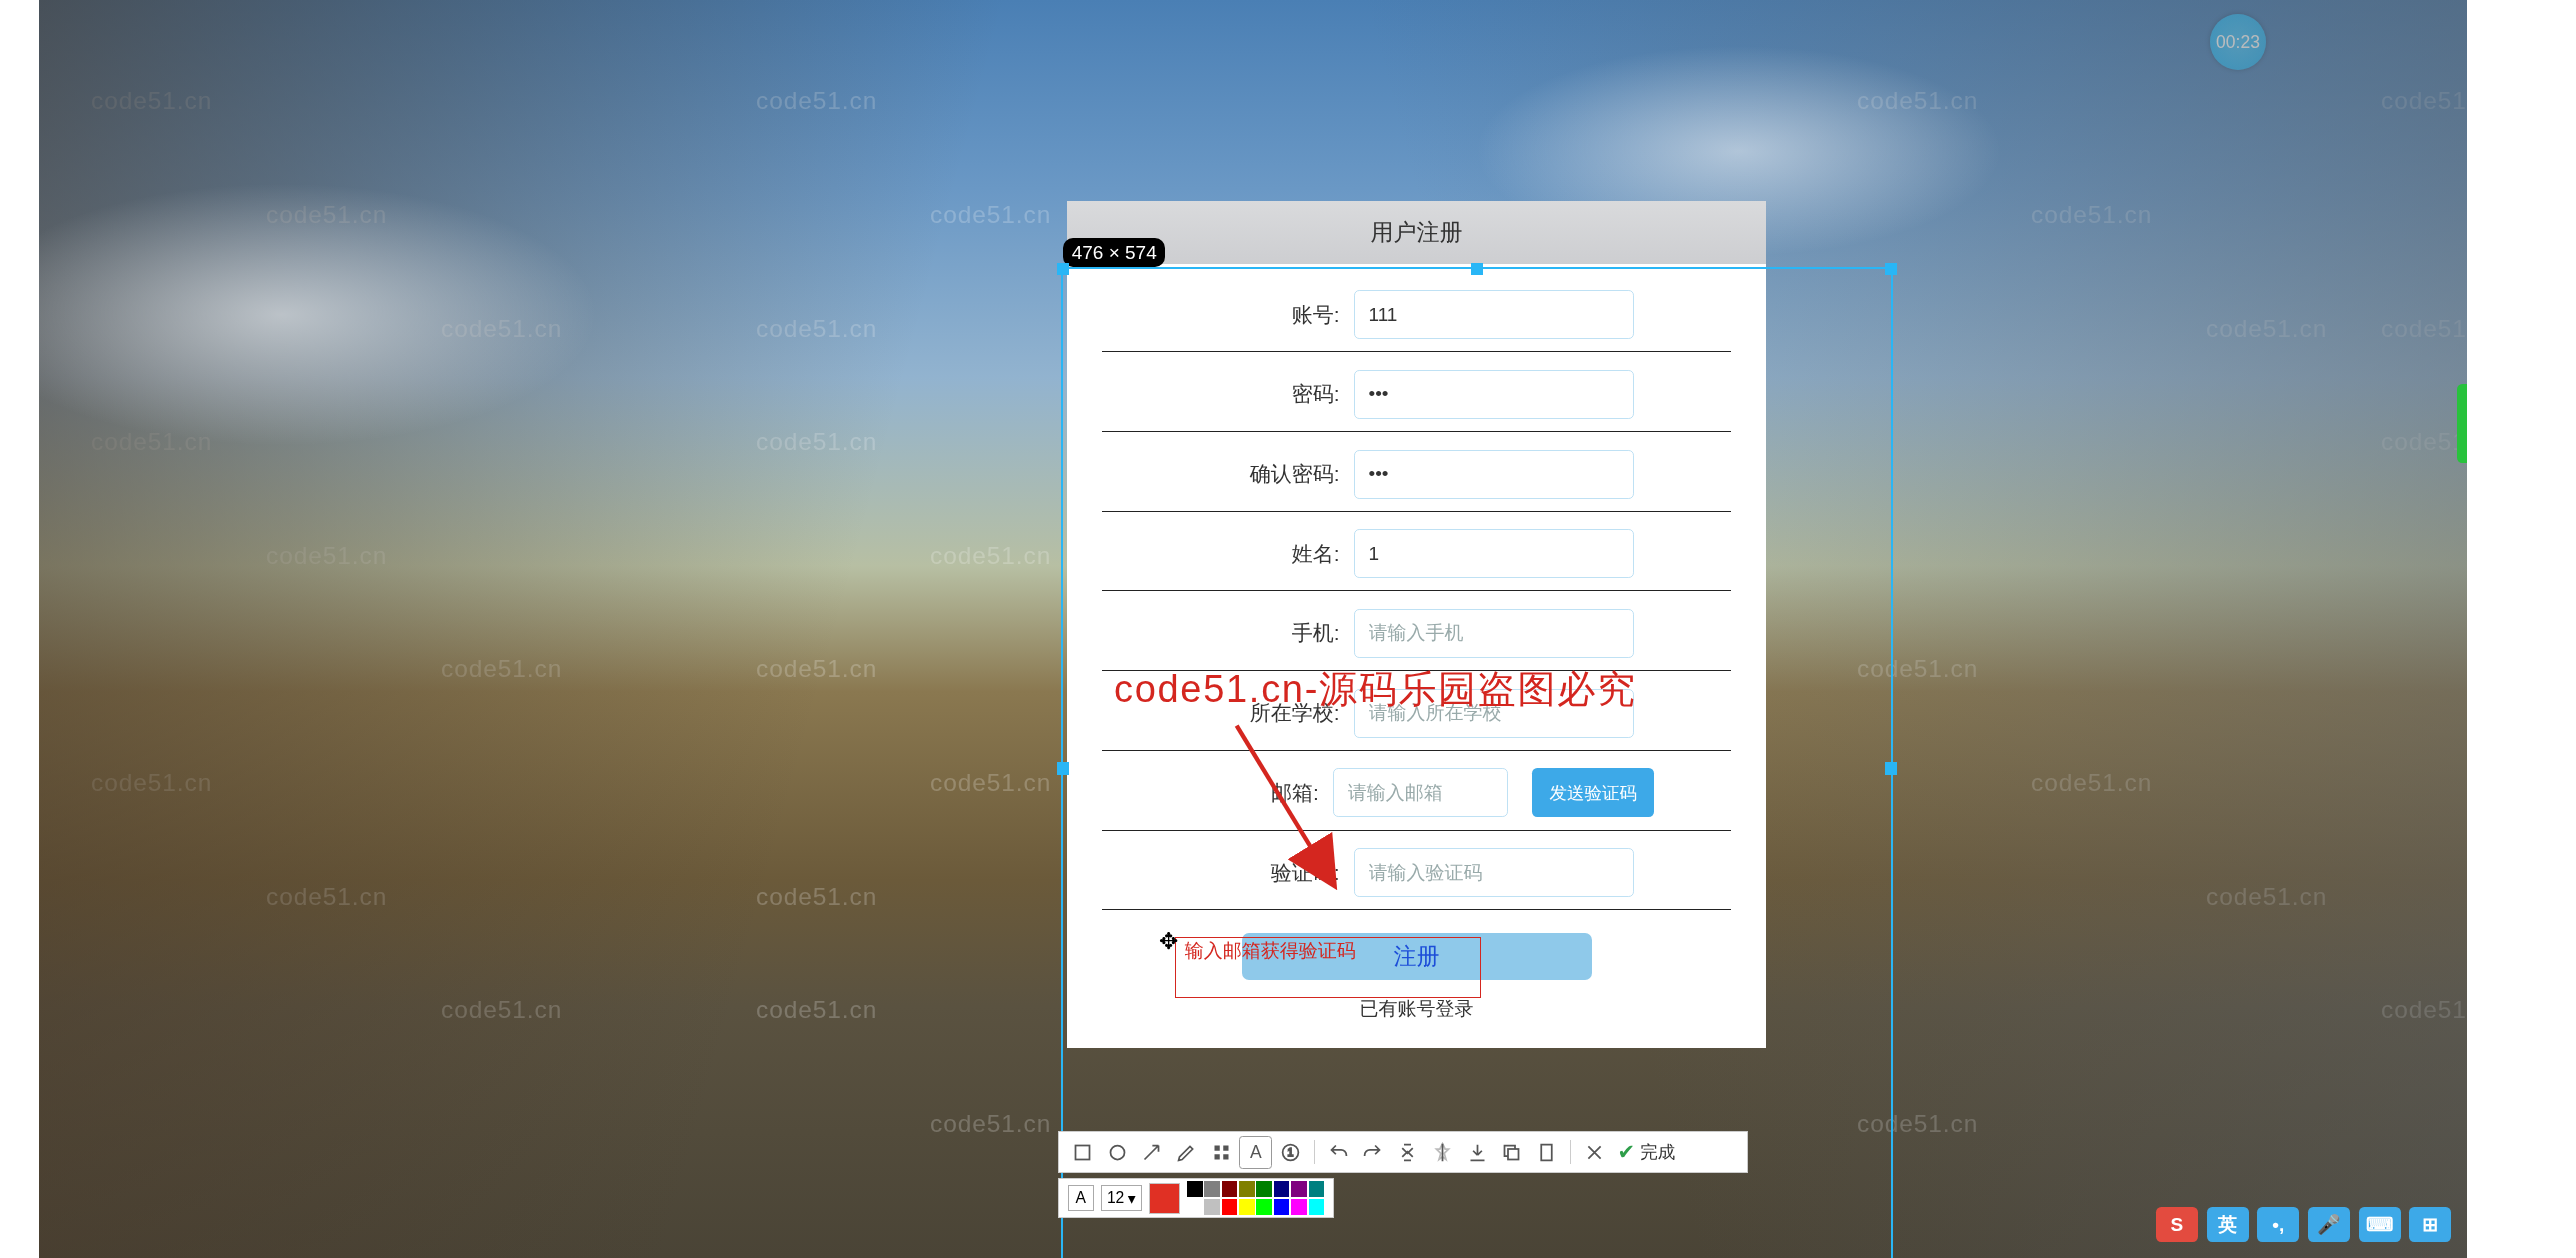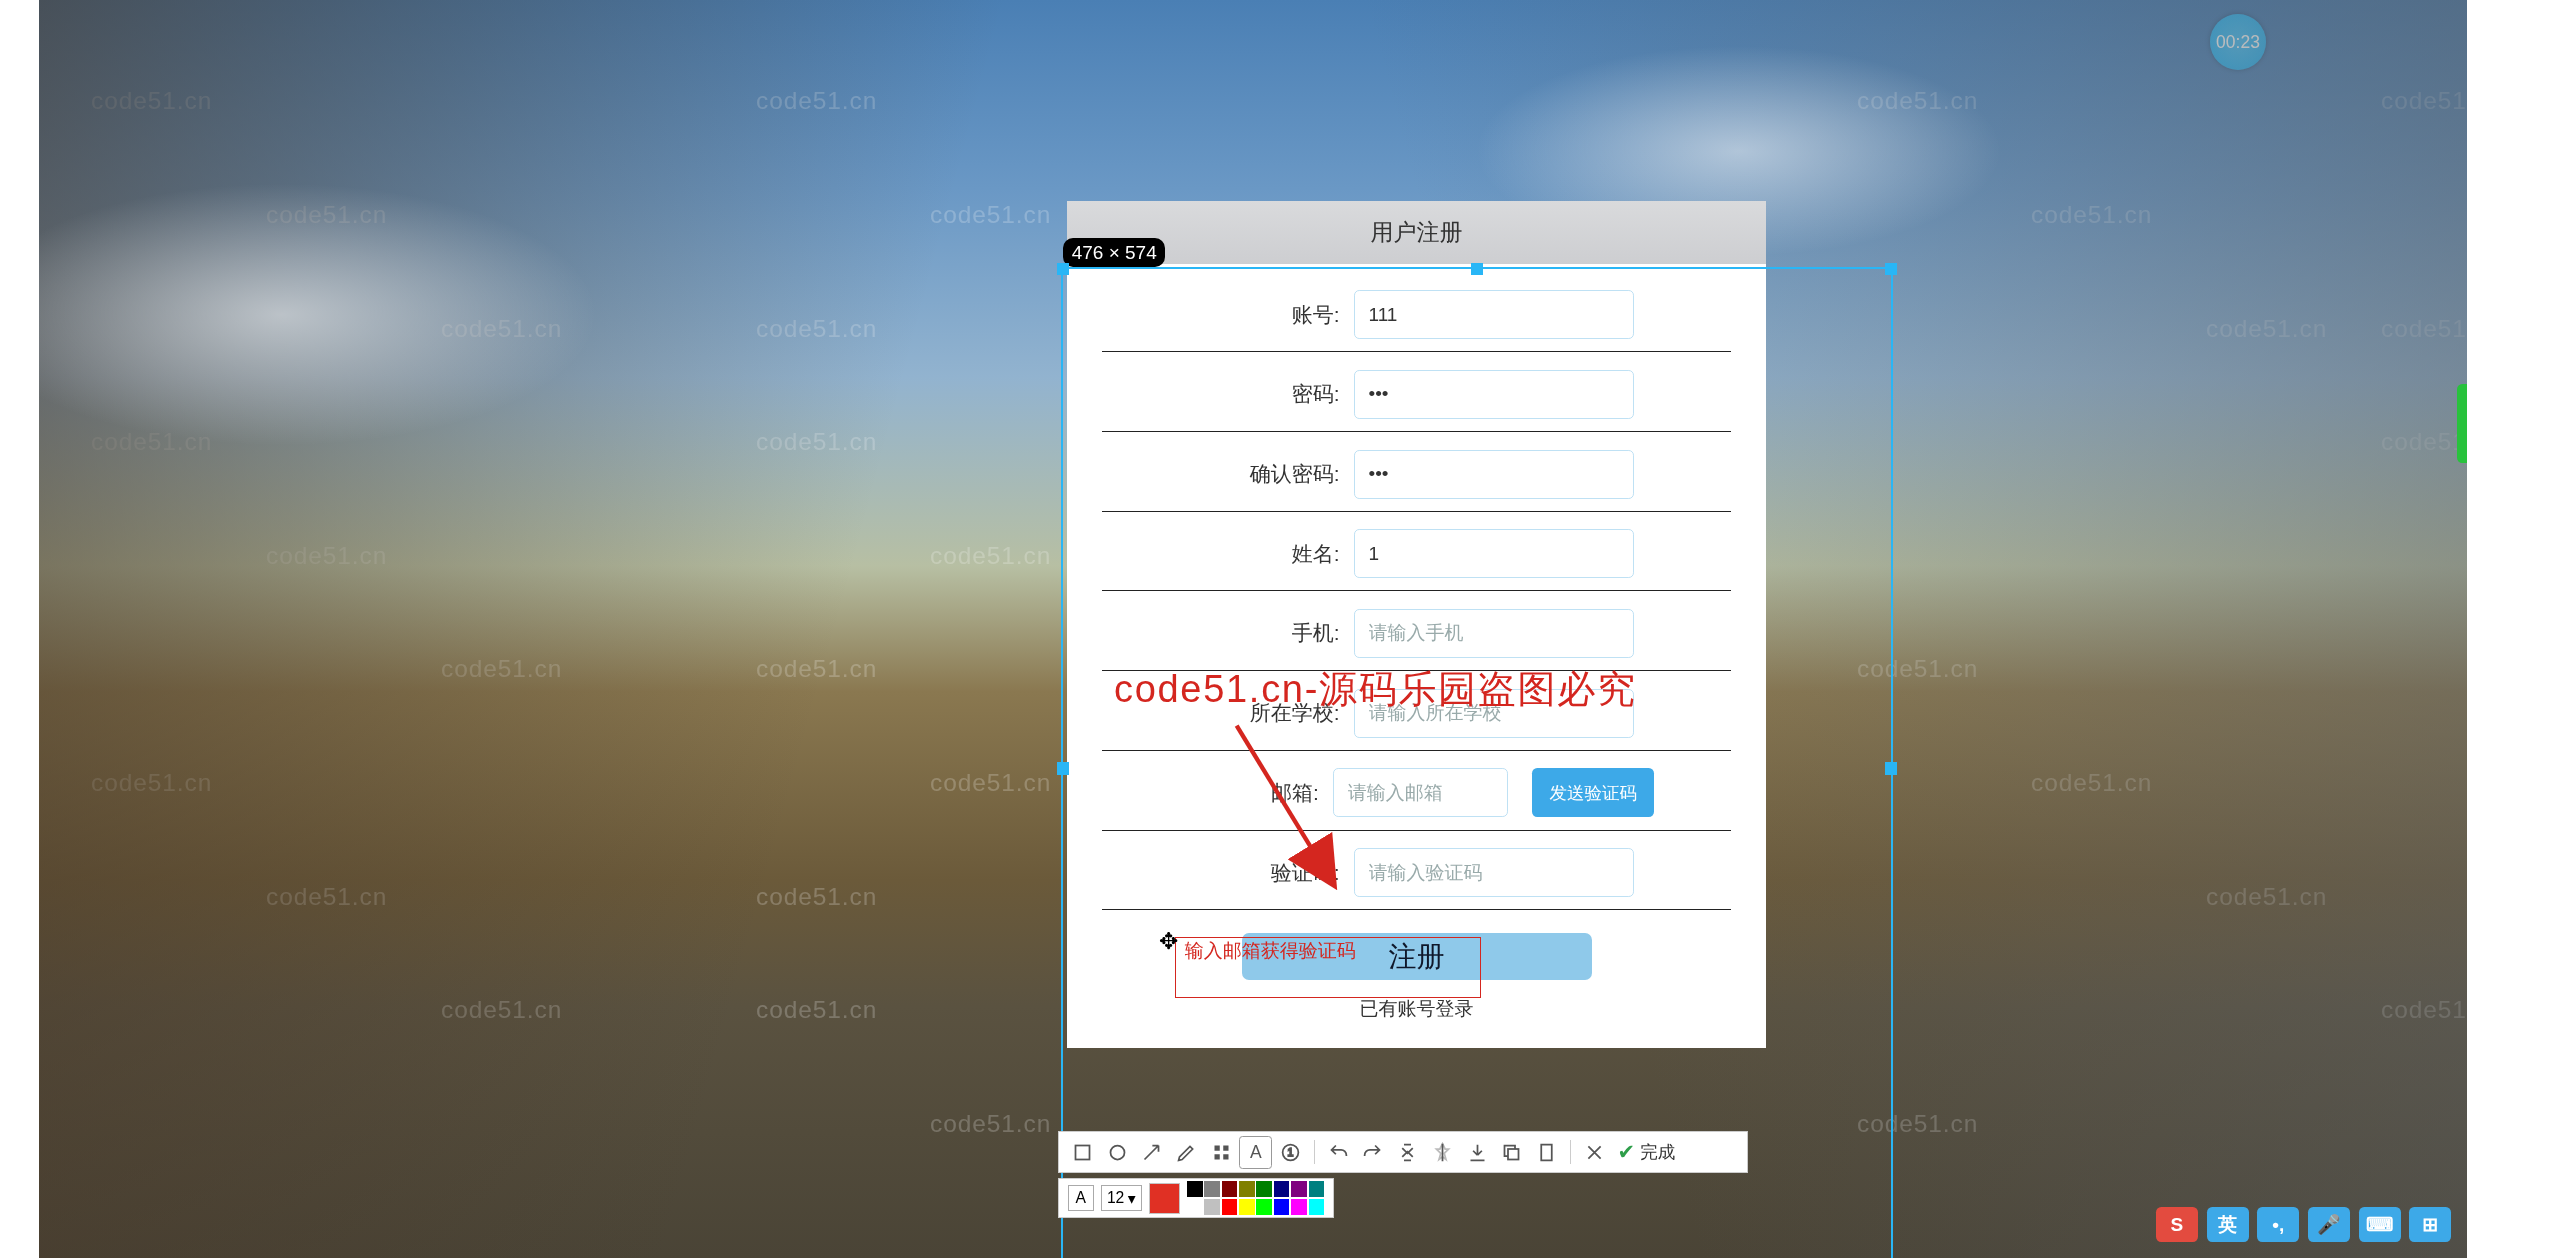--- a/index.html
+++ b/index.html
@@ -64,22 +64,22 @@
     .row-input{ width:280px; }
     .row-input-sm{ width:175px; }
     .row-input::placeholder,.row-input-sm::placeholder{ color:#9aa; }
     .send-code-btn{
       height:49px; width:122px; margin-left:10.5px;
       background:#3da9e8; color:#fff; border:none; border-radius:5.2px;
       font-size:17.5px; cursor:pointer;
     }
     .submit-btn{
       display:block; margin:23px auto 0; width:350px; height:47px;
-      background:#8fc9ea; color:#0f172a; border:none; border-radius:7px;
-      font-size:28px; cursor:pointer;
+      background:#8fc9ea; color:#1d4ed8; border:none; border-radius:7px;
+      font-size:23px; cursor:pointer;
     }
     .have-account{ text-align:center; font-size:19px; color:#333; margin-top:15.7px; cursor:pointer; }
 
     
     .selection{
       position:absolute; top:267px; left:1022px; width:832px; height:1003px;
       border:2.6px solid #29b6f6; z-index:20; pointer-events:none;
     }
     .sel-dim{
       position:absolute; top:-31px; left:0; background:#000; color:#fff;

